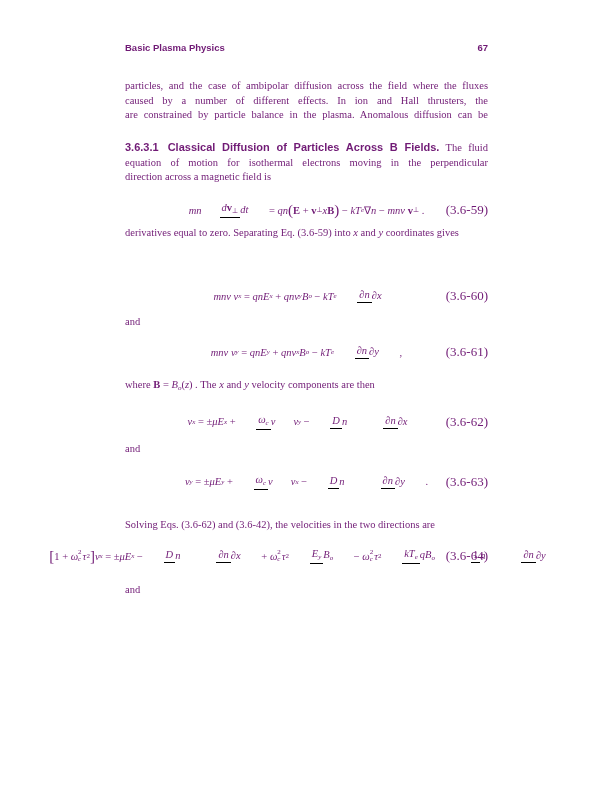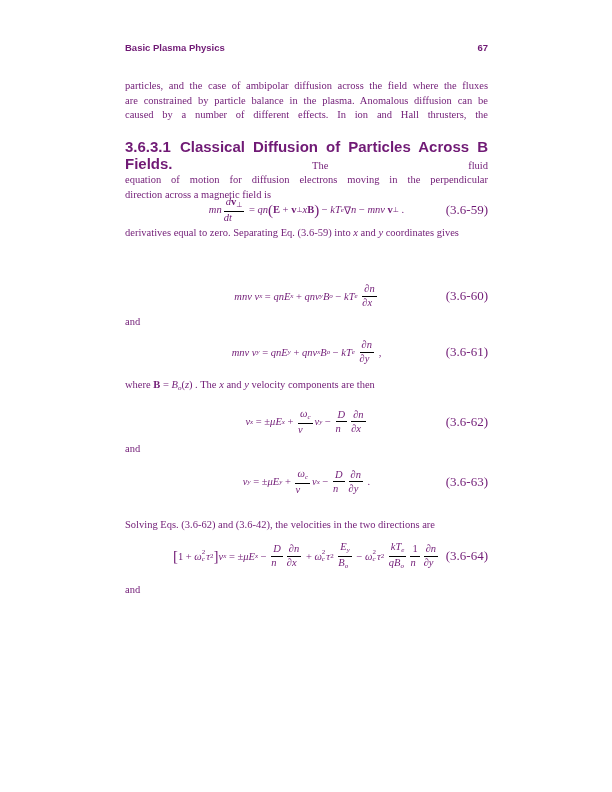--- a/index.html
+++ b/index.html
@@ -27,55 +27,55 @@
     position:absolute; left:125px; width:363px; height:36px;
     display:flex; align-items:center; justify-content:center;
     font-size:10.5px;
   }
   .eq-content { display:inline-flex; align-items:center; flex-wrap:nowrap; white-space:pre; }
   .eq-number { position:absolute; right:0; top:50%; transform:translateY(-50%); font-size:13px; }
   
   .f-r { font-style:normal; font-weight:normal; }
   .f-i { font-style:italic; }
   .f-b { font-weight:bold; font-style:normal; }
-  .f-hs, .f-hnum { font-family:"Liberation Sans", sans-serif; font-weight:bold; font-size:15px; }
+  .f-hs, .f-hnum { font-family:"Liberation Sans", sans-serif; font-weight:bold; font-size:11px; }
   .f-hnum { margin-right:9px; }
   .m-sub { font-size:7px; vertical-align:-2px; }
   .m-sup { font-size:7px; vertical-align:4px; }
   .m-big { font-size:15px; font-weight:normal; position:relative; top:0.5px; }
   .frac {
-    display:inline-flex; flex-direction:column; align-items:flex-start;
-    vertical-align:middle; margin:0 2px; line-height:1.12; text-align:center;
+    display:inline-flex; flex-direction:row; align-items:center;
+    vertical-align:middle; margin:0 18px; line-height:1.12; text-align:center;
   }
   .frac .num { border-bottom:0.9px solid #000; padding:0 2px 0.5px 2px; display:block; }
   .frac .den { padding-top:0.5px; display:block; }
   .subsup {
     display:inline-flex; flex-direction:column; align-items:flex-start;
     font-size:7px; line-height:1.05; vertical-align:-2.5px; margin-right:1px;
   }
 </style>
 </head>
 <body>
 
 <div class="page">
 
   <div class="header">
     <span>Basic Plasma Physics</span>
     <span>67</span>
   </div>
 
   <div class="para" style="top:79px">
       <div class="pline"><span class="f-r">particles, and the case of ambipolar diffusion across the field where the fluxes</span></div>
+      <div class="pline"><span class="f-r">caused by a number of different effects. In ion and Hall thrusters, the</span></div>
       <div class="pline"><span class="f-r">are constrained by particle balance in the plasma. Anomalous diffusion can be</span></div>
-      <div class="pline"><span class="f-r">caused by a number of different effects. In ion and Hall thrusters, the</span></div>
     </div>
 
   <div class="para" style="top:140px">
       <div class="pline"><span class="f-hnum">3.6.3.1</span><span class="f-hs">Classical Diffusion of Particles Across B Fields.</span><span class="f-r"> The fluid</span></div>
-      <div class="pline"><span class="f-r">equation of motion for diffusion electrons moving in the perpendicular</span></div>
+      <div class="pline"><span class="f-r">equation of motion for isothermal electrons moving in the perpendicular</span></div>
       <div class="pline last"><span class="f-r">direction across a magnetic field is</span></div>
     </div>
 
   <div class="eq-row" style="top:192px">
     <div class="eq-content"><span class="f-i">mn</span><span class="frac"><span class="num"><span class="f-i">d</span><span class="f-b">v</span><span class="m-sub f-r">⊥</span></span><span class="den"><span class="f-i">dt</span></span></span><span class="f-r"> = </span><span class="f-i">qn</span><span class="m-big f-r">(</span><span class="f-b">E</span><span class="f-r"> + </span><span class="f-b">v</span><span class="m-sub f-r">⊥</span><span class="f-i">x</span><span class="f-b">B</span><span class="m-big f-r">)</span><span class="f-r"> − </span><span class="f-i">kT</span><span class="m-sub f-i">e</span><span class="f-r">∇</span><span class="f-i">n</span><span class="f-r"> − </span><span class="f-i">mnν </span><span class="f-b">v</span><span class="m-sub f-r">⊥</span><span class="f-r"> .</span></div>
     <div class="eq-number">(3.6-59)</div>
   </div>
 
   <div class="para" style="top:226px">
       <div class="pline last"><span class="f-r">derivatives equal to zero. Separating Eq. (3.6-59) into </span><span class="f-i">x</span><span class="f-r"> and </span><span class="f-i">y</span><span class="f-r"> coordinates gives</span></div>

